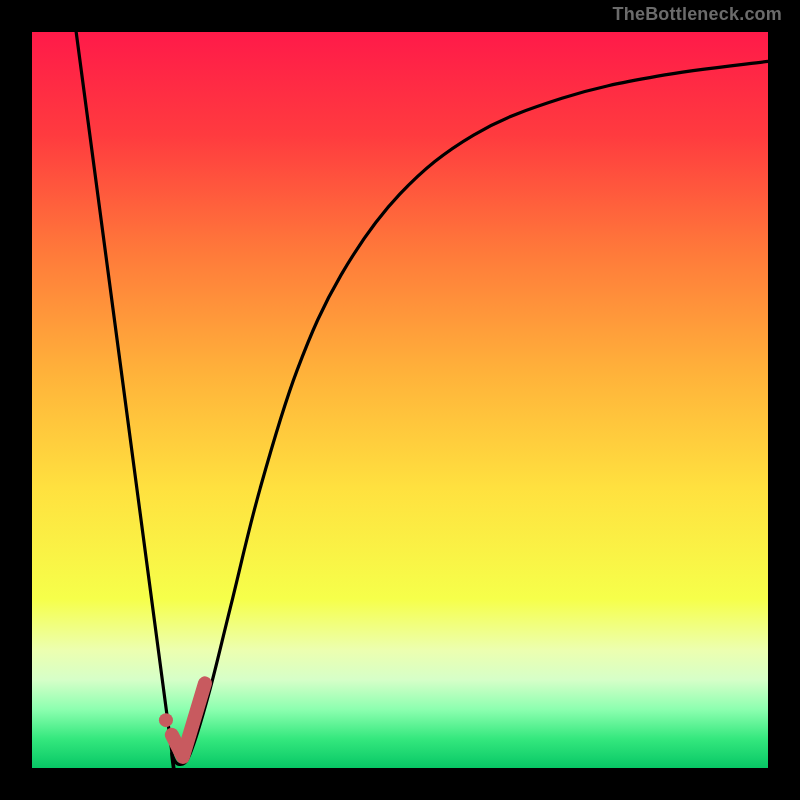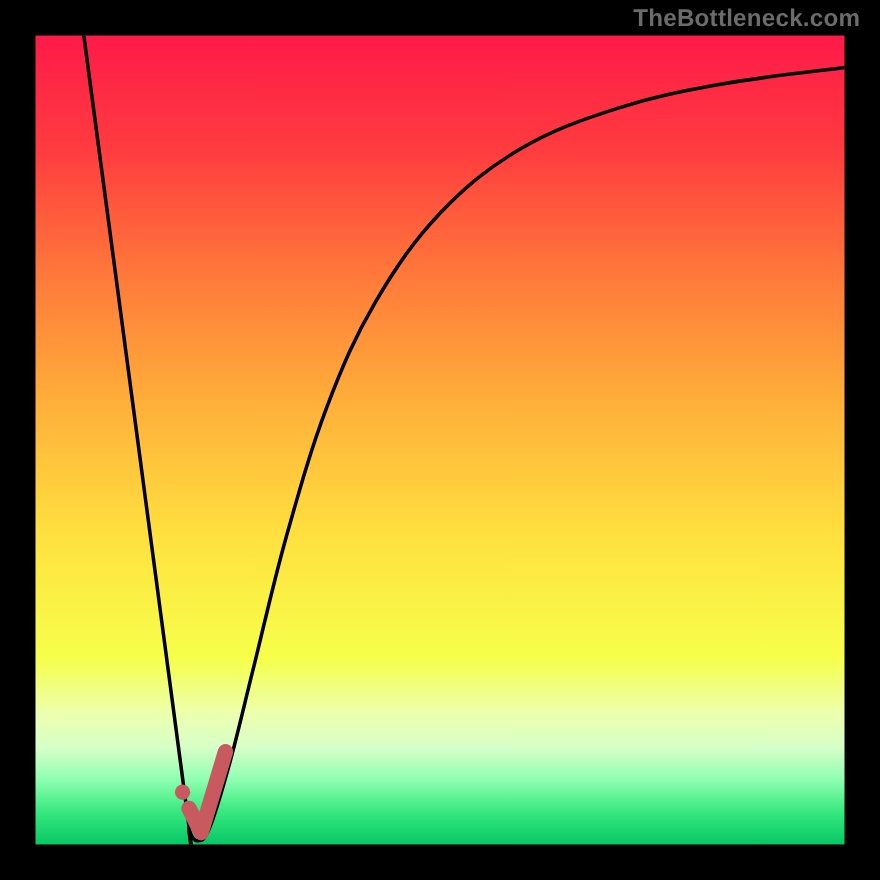--- a/index.html
+++ b/index.html
@@ -32,21 +32,21 @@
   }
   .curve-layer {
     position: absolute;
     inset: 0;
   }
   .watermark {
     position: absolute;
     top: 4px;
     right: 18px;
     font-family: Arial, Helvetica, sans-serif;
-    font-size: 22px;
+    font-size: 18px;
     font-weight: 600;
     color: #6b6b6b;
     letter-spacing: 0.2px;
   }
 </style>
 </head>
 <body>
 
 <div class="frame">
   <div class="plot">

